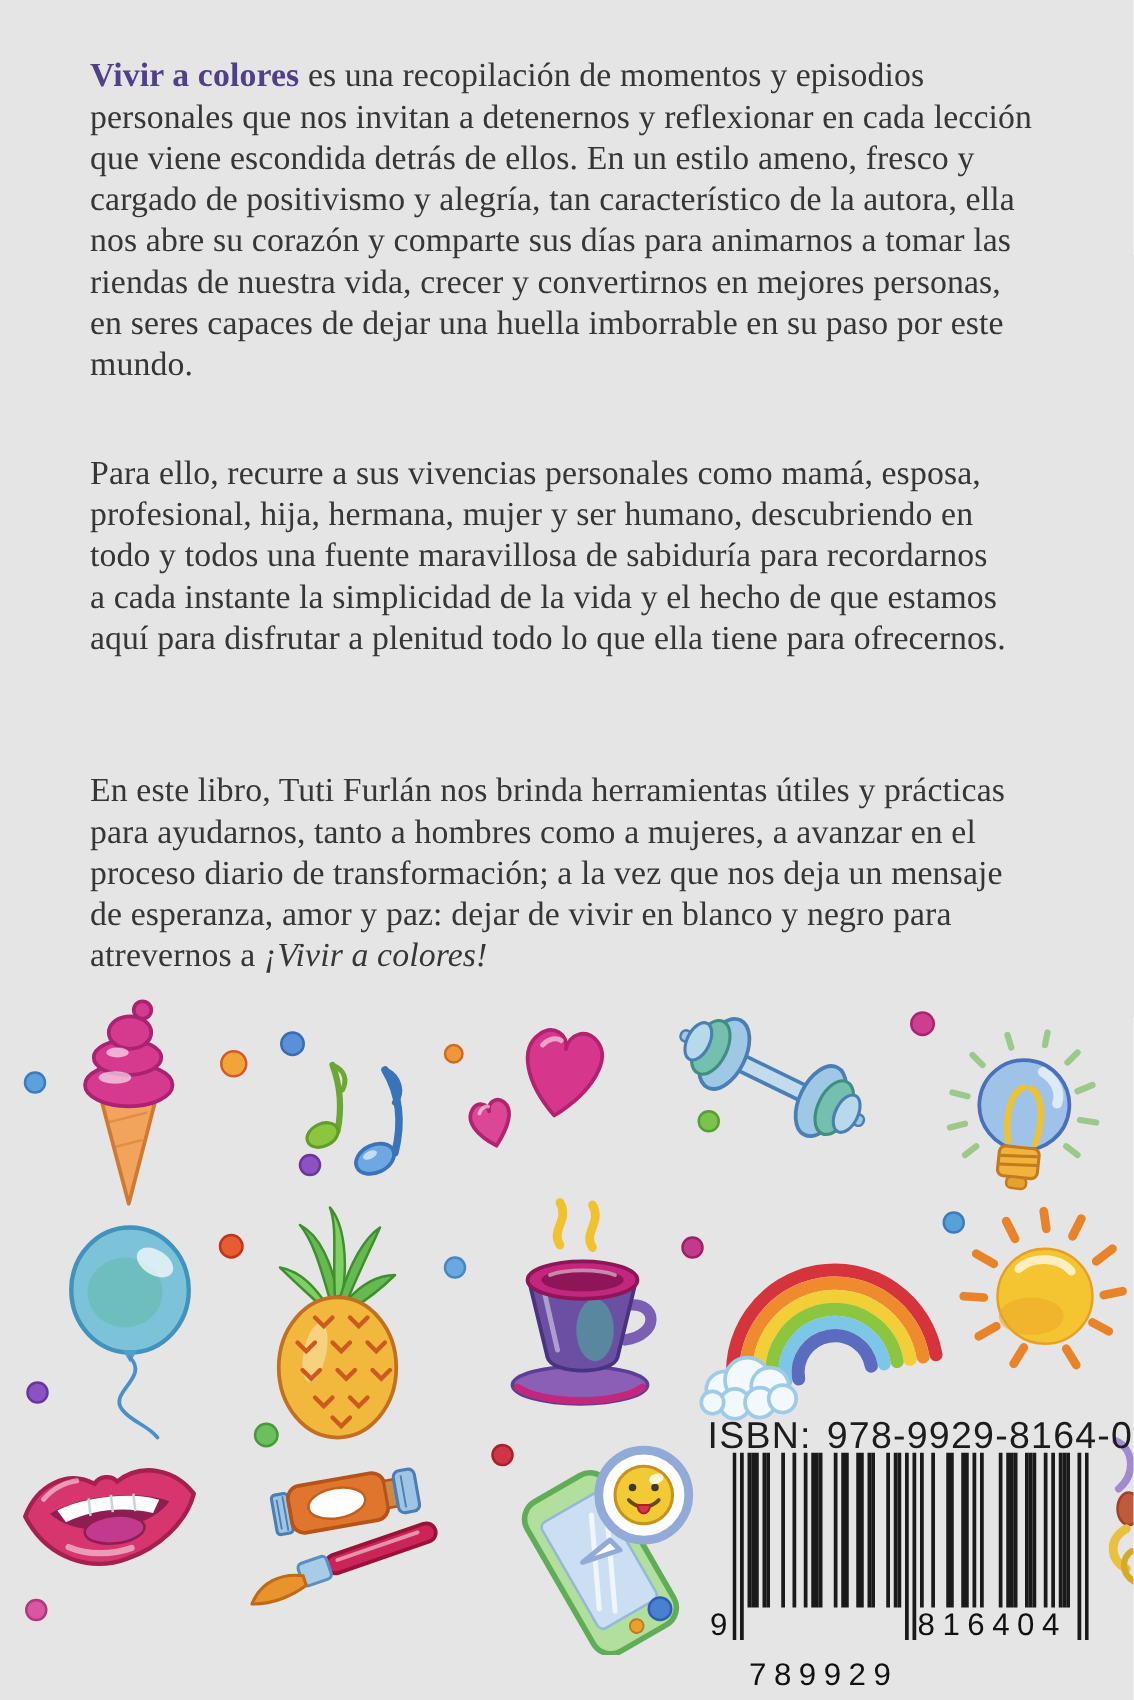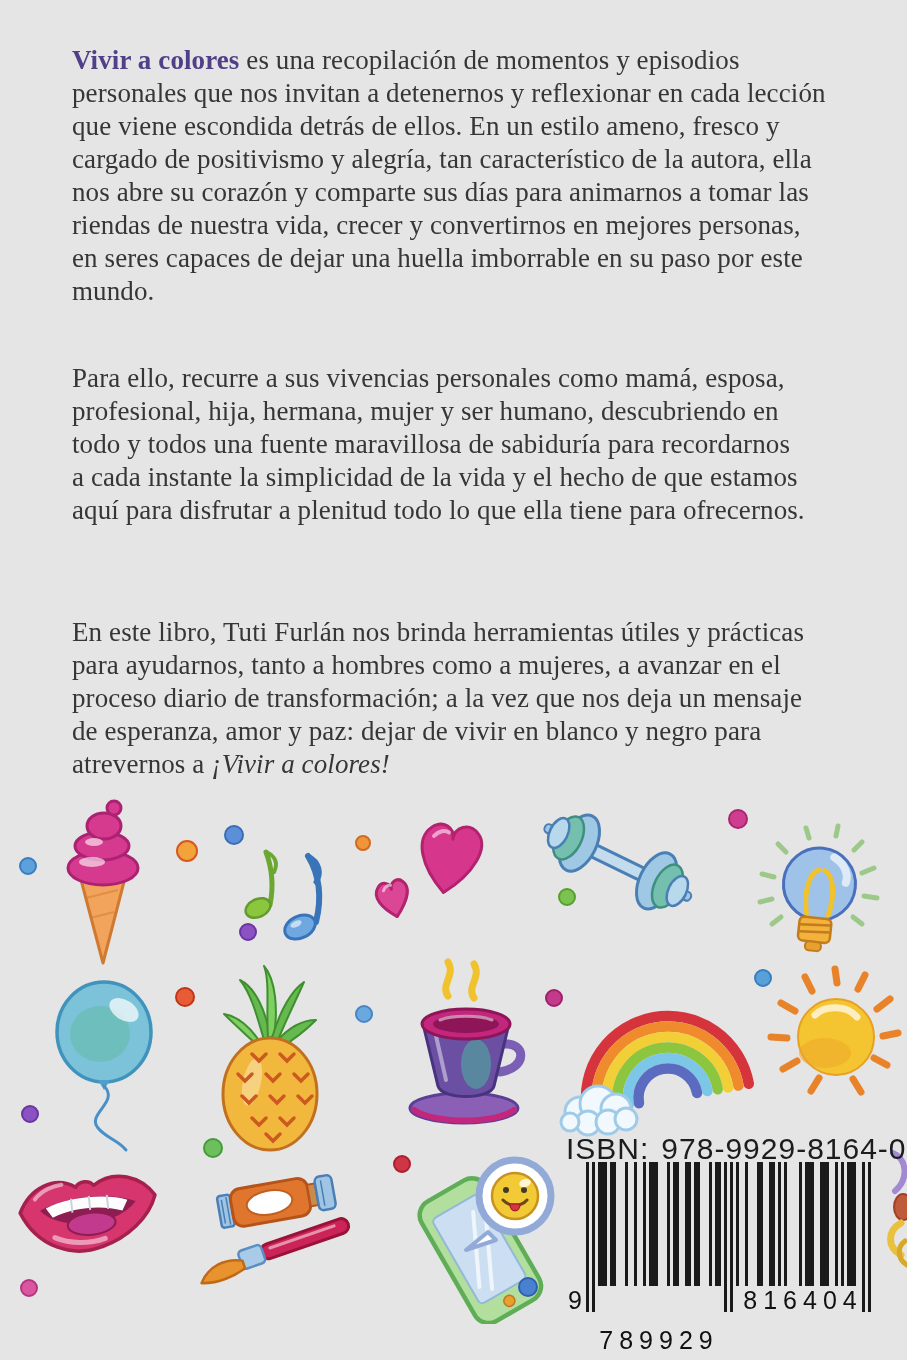--- a/index.html
+++ b/index.html
@@ -18,21 +18,21 @@
   .isbn{position:absolute;left:566px;top:1130px;width:341px;height:212px;
         font-family:"Liberation Sans","DejaVu Sans",sans-serif;color:#1c1c1c;}
   .isbn-label{position:absolute;left:0;right:0;top:2px;text-align:center;font-size:30px;
         letter-spacing:1px;white-space:pre;}
   .isbn-label .gap{display:inline-block;width:12px;}
   .barswrap{position:absolute;left:20px;top:32px;width:285px;height:152px;}
   .barswrap svg{position:absolute;left:0;top:0;fill:#1a1a1a;}
   .bd{position:absolute;top:124px;font-size:25px;color:#111;font-family:"Liberation Sans",sans-serif;}
   .bd0{left:-18px;}
   .bd1{left:8px;width:130px;text-align:center;letter-spacing:6px;margin-top:40px;}
-  .bd2{left:148px;width:138px;text-align:center;letter-spacing:6px;}
+  .bd2{left:148px;width:138px;letter-spacing:6px;}
 </style>
 </head>
 <body>
 
 <div class="cover">
 
   <p class="para p1"><span class="lead">Vivir a colores</span><span> es una recopilación de momentos y episodios
 personales que nos invitan a detenernos y reflexionar en cada lección
 que viene escondida detrás de ellos. En un estilo ameno, fresco y
 cargado de positivismo y alegría, tan característico de la autora, ella

